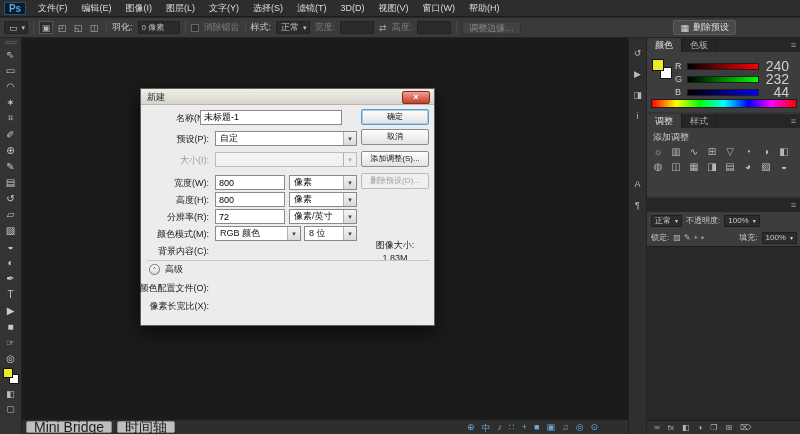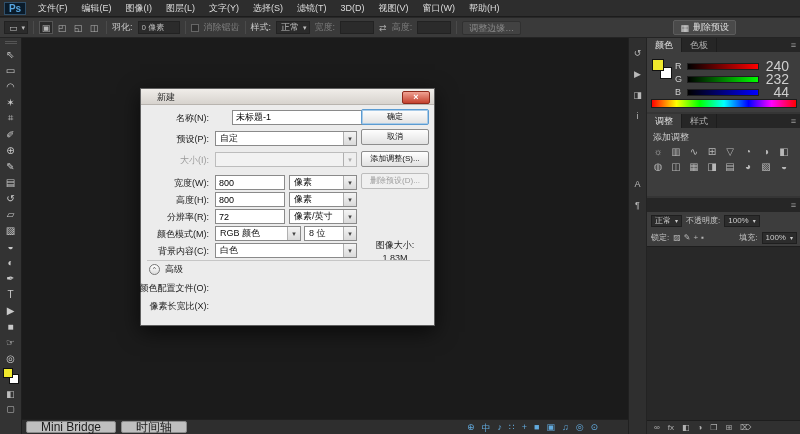--- a/index.html
+++ b/index.html
@@ -31,21 +31,21 @@
 .tools{display:flex;flex-direction:column;align-items:center}
 .tools .tool{width:20px;height:16px;display:flex;align-items:center;justify-content:center;color:#c9c9c9;font-size:10px}
 .tool-swatches{position:relative;width:16px;height:16px;margin:2px 0}
 .fg-sw{position:absolute;left:0;top:0;width:10px;height:10px;border:1px solid #111;z-index:2}
 .bg-sw{position:absolute;right:0;bottom:0;width:10px;height:10px;border:1px solid #111;background:#fff}
 .tool-foot{display:flex;flex-direction:column;align-items:center}
 .tool-foot .tool{width:20px;height:15px;display:flex;align-items:center;justify-content:center;color:#bdbdbd;font-size:9px}
 
 .canvas{position:absolute;left:22px;top:38px;width:606px;height:381px;background:#1b1b1b}
 .statusbar{position:absolute;left:22px;top:419px;width:606px;height:15px;background:#2e2e2e;border-top:1px solid #1f1f1f;display:flex;align-items:center;padding:0 4px;gap:5px}
-.sb-btn{height:12px;line-height:11px;padding:0 14px;background:#bfbfbf;color:#1d1d1d;border:1px solid #8b8b8b;border-radius:2px;font-size:12px;white-space:nowrap}
+.sb-btn{height:12px;line-height:11px;padding:0 7px;background:#bfbfbf;color:#1d1d1d;border:1px solid #8b8b8b;border-radius:2px;font-size:14px;white-space:nowrap}
 .center-icons{position:absolute;left:445px;top:2px;display:flex;gap:7px;color:#62aadd;font-size:9px}
 .center-icons span{display:inline-block}
 
 .collapsed-dock{position:absolute;left:628px;top:38px;width:18px;height:396px;background:#2f2f2f;border-left:1px solid #202020;display:flex;flex-direction:column;align-items:center;padding-top:10px}
 .cd-group{display:flex;flex-direction:column;align-items:center;gap:11px}
 .cd-group.low{margin-top:58px}
 .cd-group span{color:#b9b9b9;font-size:9px}
 .panels{position:absolute;left:646px;top:38px;width:154px;height:396px;background:#353535;border-left:1px solid #232323}
 .tabbar{position:absolute;left:0;width:154px;height:14px;background:#262626;display:flex;align-items:stretch}
 .tabs{display:flex;height:14px}
@@ -70,21 +70,21 @@
 
 .layrow{position:absolute;left:0;width:154px;height:17px;display:flex;align-items:center;padding:0 4px;gap:4px;background:#3d3d3d;font-size:8px;color:#c5c5c5}
 .ddk{display:flex;align-items:center;height:12px;background:#2c2c2c;border:1px solid #1f1f1f;color:#ccc;padding:0 3px;gap:4px;white-space:nowrap}
 .lockicons{display:flex;gap:3px}
 .lockicons span{color:#b5b5b5;font-size:8px}
 .laylist{position:absolute;left:0;top:208px;width:154px;height:174px;background:#282828;border-top:1px solid #1e1e1e}
 .laybottom{position:absolute;left:0;top:382px;width:154px;height:14px;background:#303030;border-top:1px solid #1d1d1d;display:flex;align-items:center;gap:8px;padding:0 7px}
 .laybottom span{color:#b0b0b0;font-size:8px}
 
 .dialog{position:absolute;left:140px;top:88px;width:295px;height:238px;background:#ececec;border:1px solid #5f5f5f;box-shadow:0 6px 20px rgba(0,0,0,.65);font-size:9px;color:#111}
-.dtitle{position:absolute;left:0;top:0;width:100%;height:16px;background:linear-gradient(#f0ede9,#d7d3ce);border-bottom:1px solid #b8b4af;color:#222;line-height:16px;padding-left:16px}
+.dtitle{position:absolute;left:0;top:0;width:100%;height:16px;background:linear-gradient(#f0ede9,#d7d3ce);border-bottom:1px solid #b8b4af;color:#222;line-height:16px;padding-left:6px}
 .dclose{position:absolute;right:4px;top:2px;width:28px;height:13px;background:linear-gradient(#f0a293,#c4412e);border:1px solid #8e2a1c;border-radius:2px;color:#fff;font-size:9px;line-height:11px;text-align:center;font-weight:bold}
 .dlabel{position:absolute;right:225px;white-space:nowrap;line-height:15px;color:#1a1a1a}
 .dlabel.dis{color:#9b9b9b}
 .dinput{position:absolute;height:15px;border:1px solid #8a8a8a;background:#fff;font-size:9px;color:#000;padding:0 3px;font-family:inherit}
 .ddd{position:absolute;height:15px;border:1px solid #8a8a8a;background:#fff;display:flex;align-items:flex-end}
 .ddd .t{flex:1;padding:0 4px;white-space:nowrap;overflow:hidden}
 .ddd .a{width:13px;height:100%;background:linear-gradient(#f4f4f4,#dadada);border-left:1px solid #b0b0b0;display:flex;align-items:center;justify-content:center;color:#444;font-size:7px}
 .ddd.dis{background:#f2f2f2;border-color:#bdbdbd;color:#9b9b9b}
 .ddd.dis .a{background:#eee;color:#aaa}
 .dbtn{position:absolute;left:220px;width:68px;height:16px;border:1px solid #8d8d8d;border-radius:2px;background:linear-gradient(#fefefe,#e2e2e2);text-align:center;line-height:14px;color:#111;white-space:nowrap;font-size:8px}
@@ -319,21 +319,21 @@
         <span>⊞</span>
         <span>⌦</span>
       </div>
   </div>
 
   <div class="dialog">
     <div class="dtitle">新建</div>
     <div class="dclose">×</div>
 
     <div class="dlabel" style="top:22px">名称(N):</div>
-    <input class="dinput" style="left: 91px; top: 21px; width: 142px;" readonly="" value="未标题-1">
+    <input class="dinput" style="left: 59px; top: 21px; width: 142px;" readonly="" value="未标题-1">
 
     <div class="dlabel" style="top:43px">预设(P):</div>
     <div class="ddd" style="left:74px;top:42px;width:142px">
       <span class="t">自定</span>
       <span class="a">▾</span>
     </div>
 
     <div class="dlabel dis" style="top:64px">大小(I):</div>
     <div class="ddd dis" style="left:74px;top:63px;width:142px">
       <span class="t"></span>
@@ -365,24 +365,20 @@
     <div class="ddd" style="left:74px;top:137px;width:86px">
       <span class="t">RGB 颜色</span>
       <span class="a">▾</span>
     </div>
     <div class="ddd" style="left:163px;top:137px;width:53px">
       <span class="t">8 位</span>
       <span class="a">▾</span>
     </div>
 
     <div class="dlabel" style="top:155px">背景内容(C):</div>
-    <div class="ddd" style="left:74px;top:154px;width:142px">
-      <span class="t">白色</span>
-      <span class="a">▾</span>
-    </div>
 
     <div class="imglabel" style="top:150px">图像大小:</div>
     <div class="imglabel" style="top:164px">1.83M</div>
 
     <div class="dhr" style="top:171px"></div>
     <div class="adv">
       <span class="adv-btn">^</span>
       <span>高级</span>
     </div>
 

